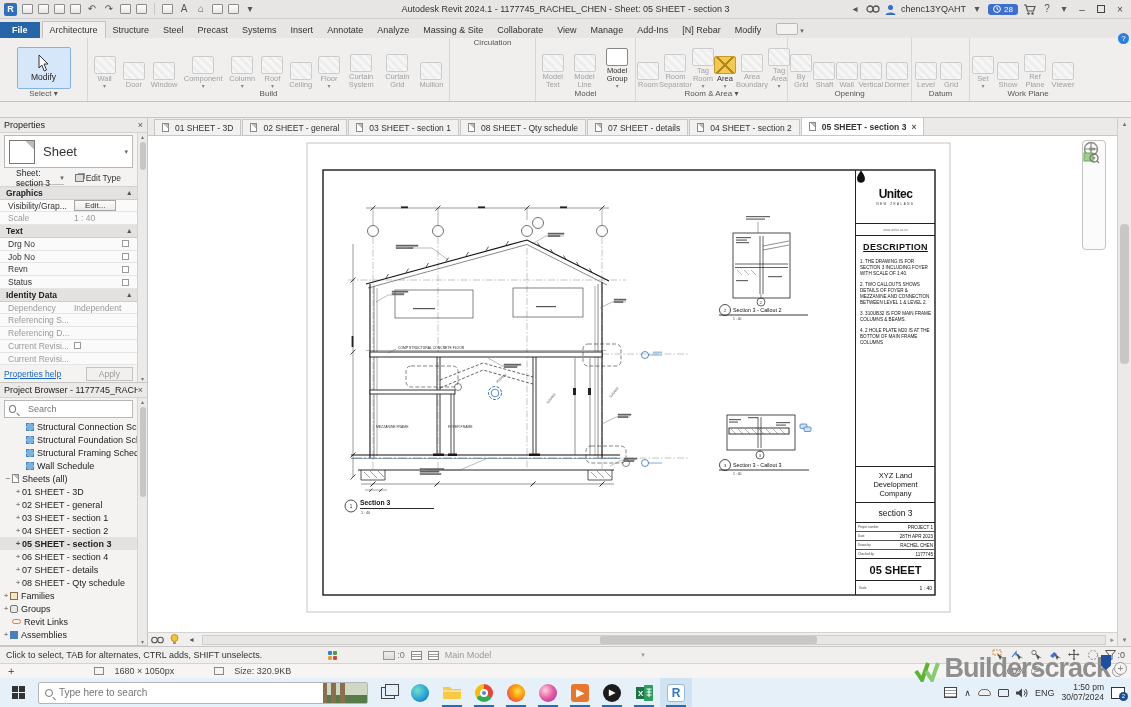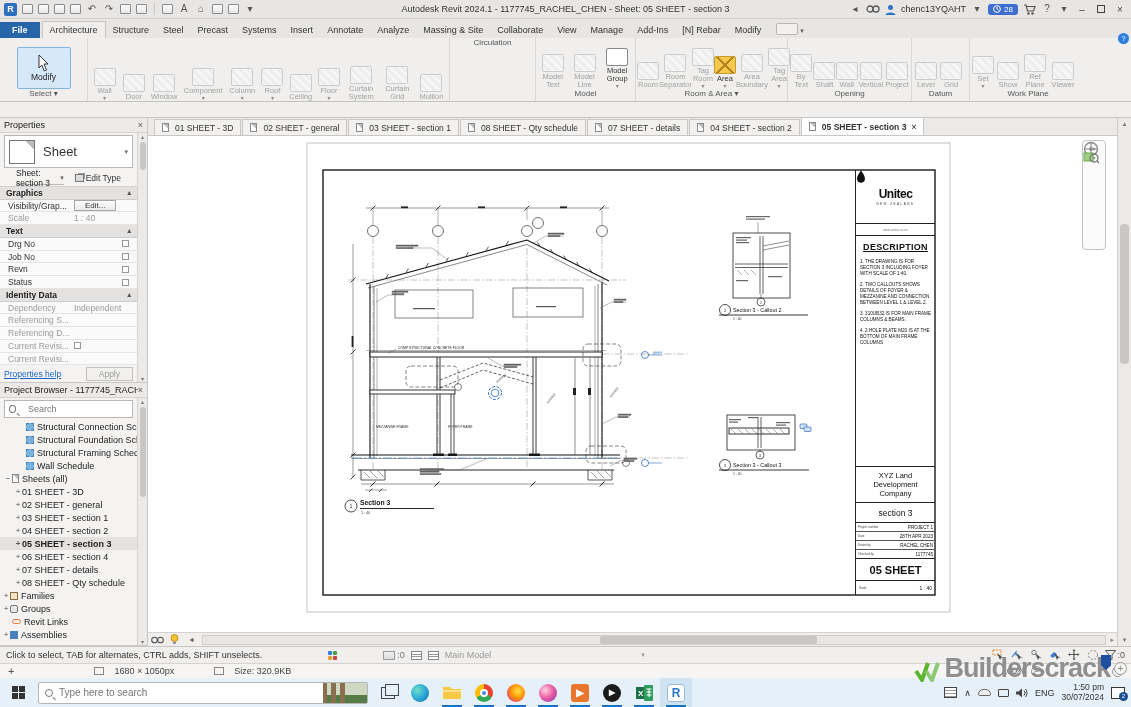--- a/index.html
+++ b/index.html
@@ -297,20 +297,21 @@
         </div>
       <div class="tool" style="width:36px">
           <i class="ti"></i>
           <span class="tl">Curtain Grid</span>
         </div>
       <div class="tool" style="width:34px">
           <i class="ti"></i>
           <span class="tl">Mullion</span>
         </div>
     </div>
+    <div class="rlabel">Build</div>
   </div>
   <div class="rpanel" style="width:86px">
     <div class="rlabel">Circulation</div>
   </div>
   <div class="rpanel" style="width:100px">
     <div class="rtools">
       <div class="tool" style="width:32px">
           <i class="ti"></i>
           <span class="tl">Model Text</span>
         </div>
@@ -355,37 +356,37 @@
           <span class="tl">Tag Area</span>
           <span class="tc">▾</span>
         </div>
     </div>
     <div class="rlabel"><span>Room &amp; Area</span> <span>▾</span></div>
   </div>
   <div class="rpanel" style="width:124px">
     <div class="rtools">
       <div class="tool" style="width:26px">
           <i class="ti"></i>
-          <span class="tl">By Text</span>
+          <span class="tl">By Grid</span>
         </div>
       <div class="tool" style="width:24px">
           <i class="ti"></i>
           <span class="tl">Shaft</span>
         </div>
       <div class="tool" style="width:22px">
           <i class="ti"></i>
           <span class="tl">Wall</span>
         </div>
       <div class="tool" style="width:28px">
           <i class="ti"></i>
           <span class="tl">Vertical</span>
         </div>
       <div class="tool" style="width:28px">
           <i class="ti"></i>
-          <span class="tl">Project</span>
+          <span class="tl">Dormer</span>
         </div>
     </div>
     <div class="rlabel">Opening</div>
   </div>
   <div class="rpanel" style="width:58px">
     <div class="rtools">
       <div class="tool" style="width:26px">
           <i class="ti"></i>
           <span class="tl">Level</span>
         </div>

